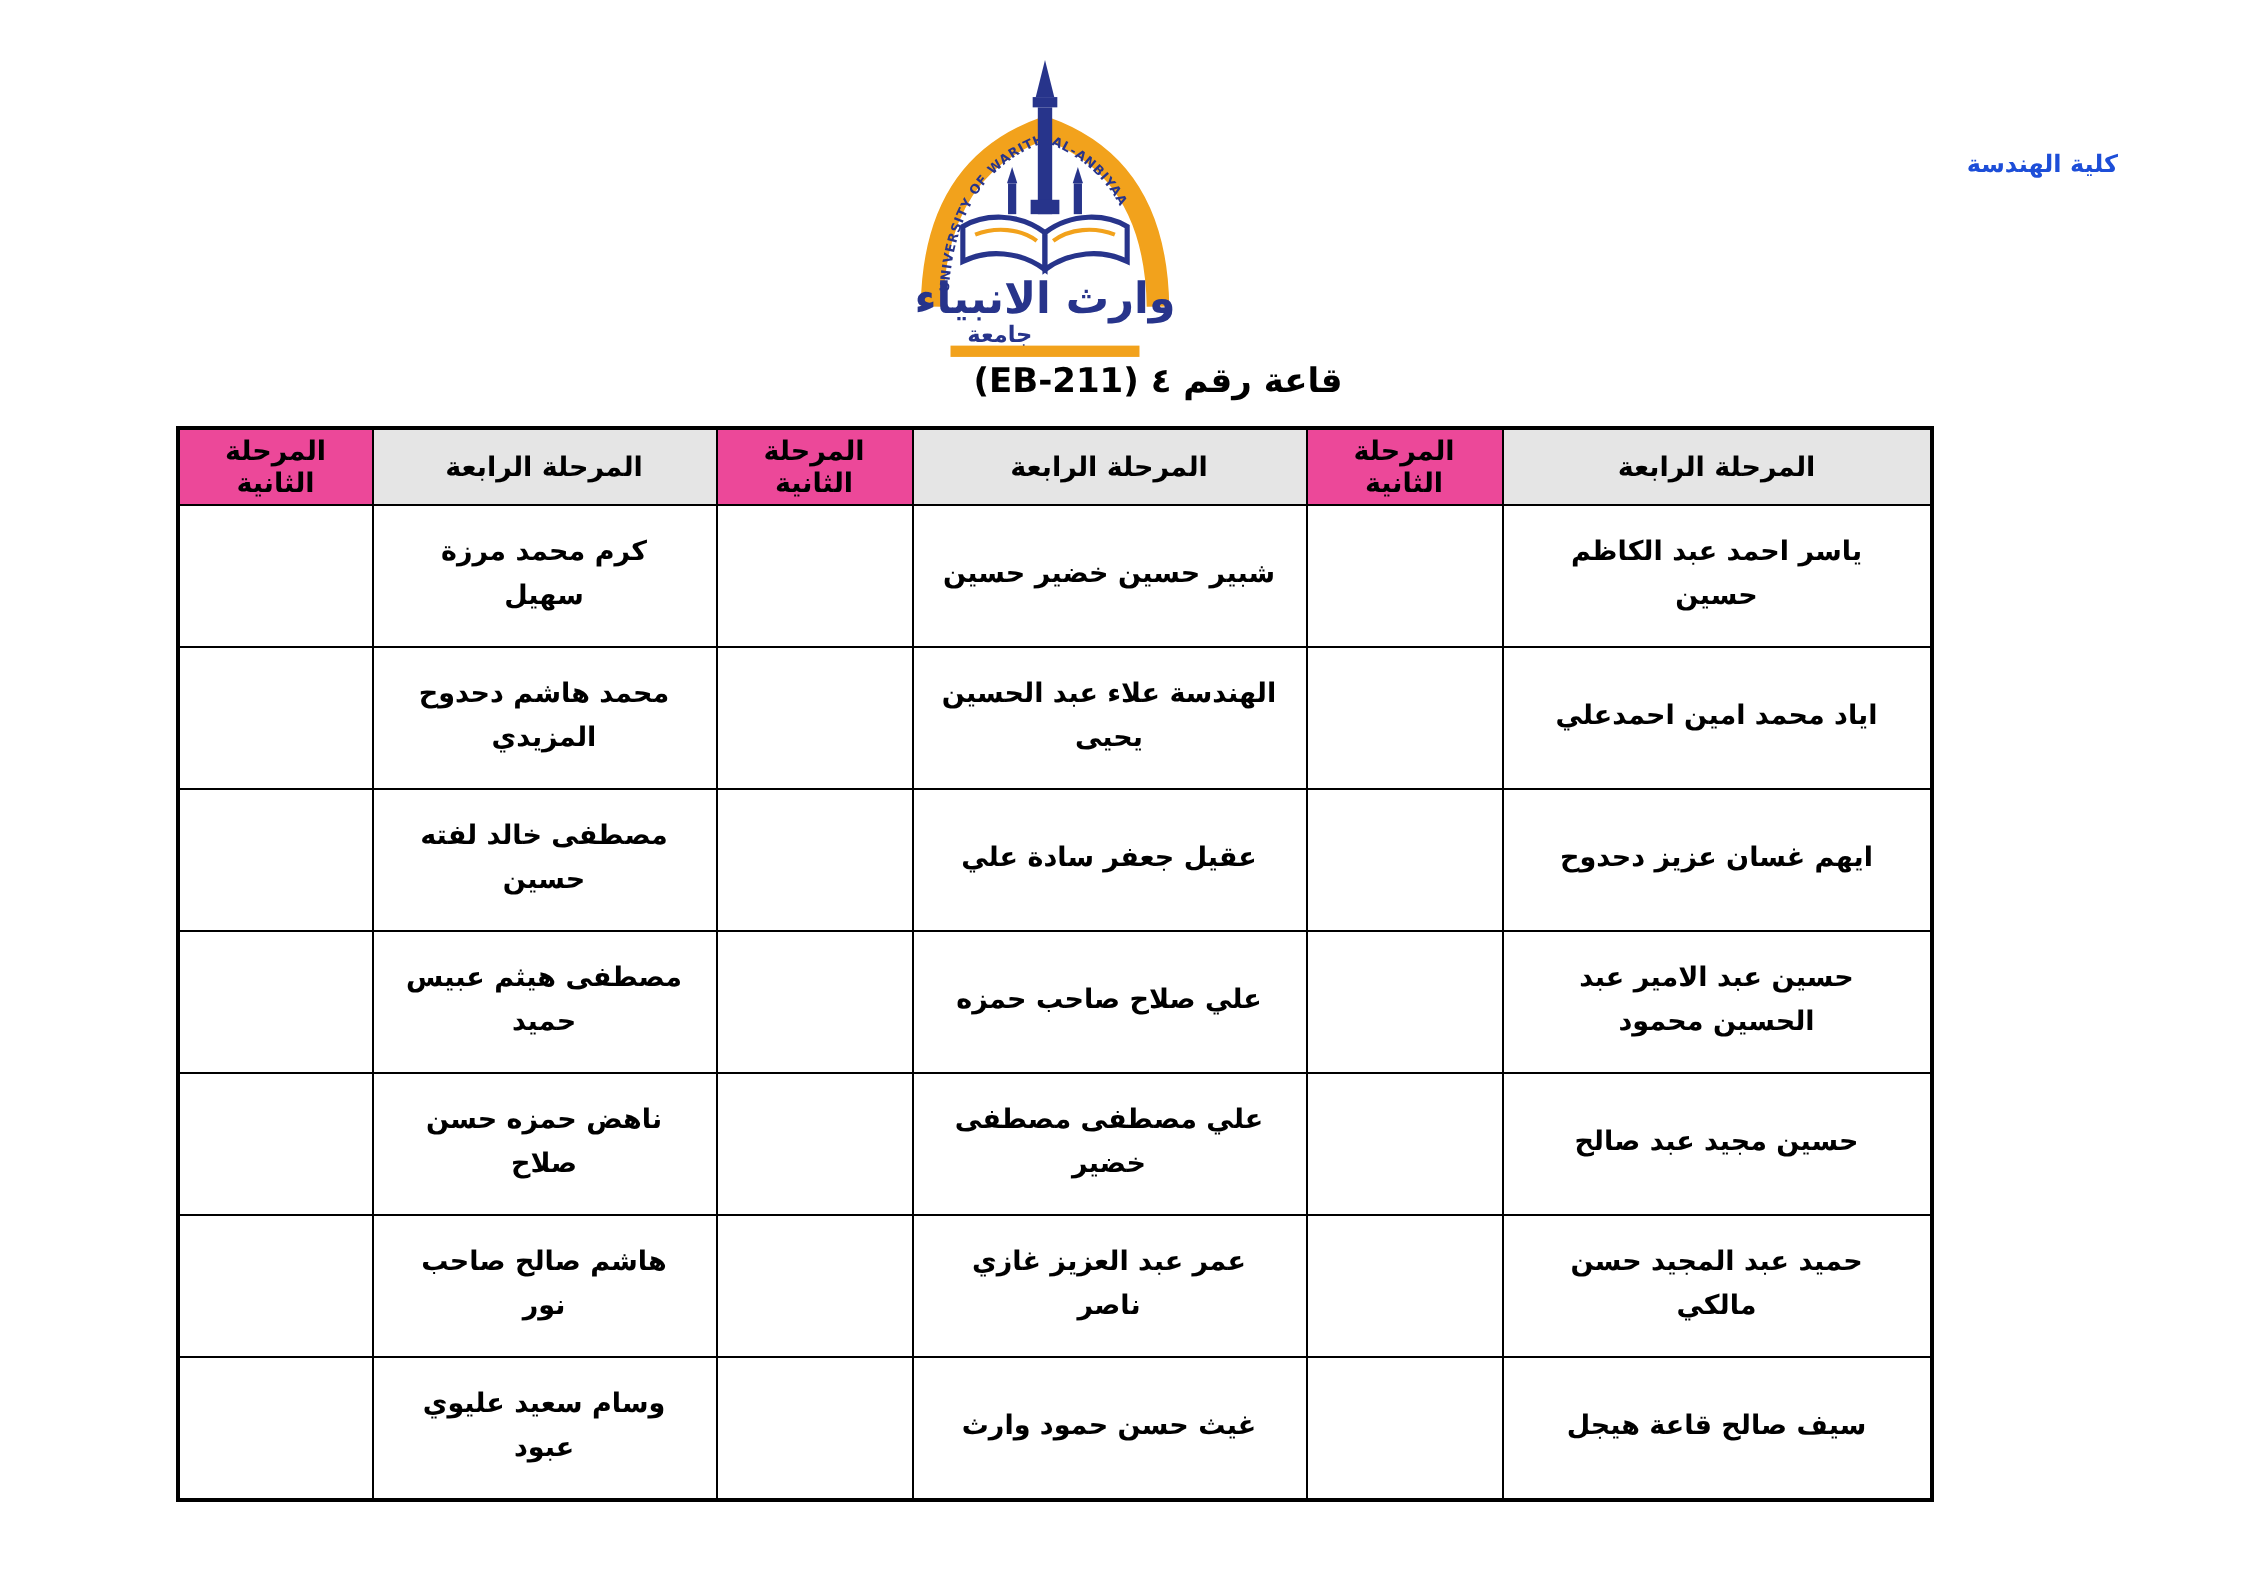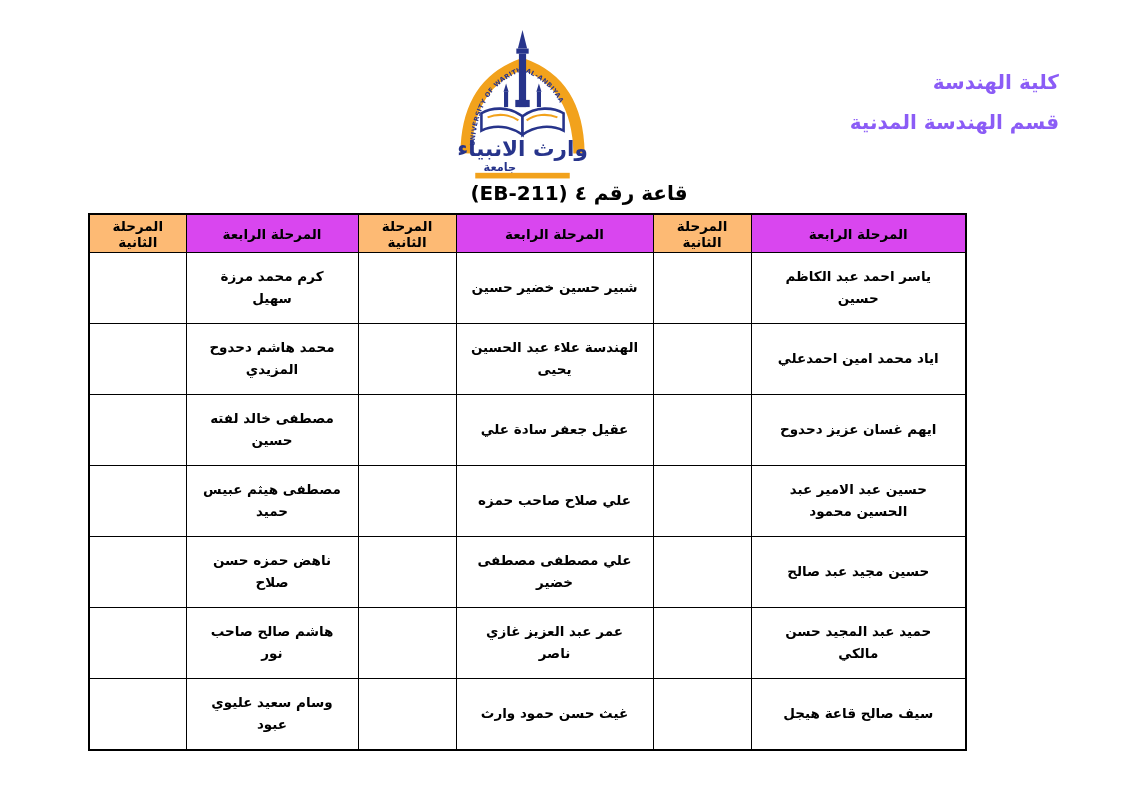--- a/index.html
+++ b/index.html
@@ -16,22 +16,22 @@
   }
 
   
   .doc-header {
     position: absolute;
     top: 62px;
     right: 64px;
     text-align: right;
     direction: rtl;
     font-weight: bold;
-    font-size: 20px;
-    color: #8b5cf6;
+    font-size: 12px;
+    color: #1d4ed8;
     line-height: 40px;
     white-space: nowrap;
   }
 
   
   .logo-wrap {
     position: absolute;
     top: 28px;
     left: 450px;
     width: 145px;
@@ -40,21 +40,21 @@
 
   
   .room-title {
     position: absolute;
     top: 181px;
     left: 418px;
     width: 322px;
     text-align: center;
     direction: rtl;
     font-weight: bold;
-    font-size: 20px;
+    font-size: 17px;
     color: #000;
     font-family: "DejaVu Sans", "Liberation Serif", sans-serif;
     white-space: nowrap;
   }
 
   
   .seating-table {
     position: absolute;
     top: 213px;
     left: 88px;
@@ -77,29 +77,28 @@
     height: 37px;
     font-size: 13.5px;
     padding: 0 2px;
   }
   .seating-table td {
     height: 70px;
     font-size: 13.5px;
     padding: 0 14px;
     line-height: 1.6;
   }
-  .hdr-s4 { background: #d946ef; }
-  .hdr-s2 { background: #fdba74; }
+  .hdr-s4 { background: #e5e5e5; }
+  .hdr-s2 { background: #ec4899; }
 </style>
 </head>
 <body>
 
 <div class="doc-header">
   <div>كلية الهندسة</div>
-  <div>قسم الهندسة المدنية</div>
 </div>
 
 <div class="logo-wrap">
   <svg width="145" height="152" viewBox="0 0 140 148">
 
     <path d="M 15 122 Q 16 54 70 35 Q 124 54 125 122" fill="none" stroke="#F2A21C" stroke-width="11"></path>
 
     <defs>
       <path id="archTextPath" d="M 23 119 Q 25 58 70 42 Q 115 58 117 119" fill="none"></path>
     </defs>

